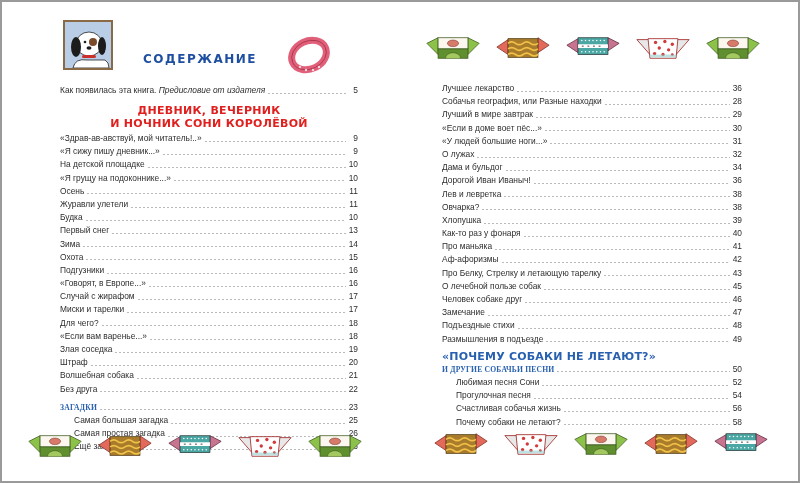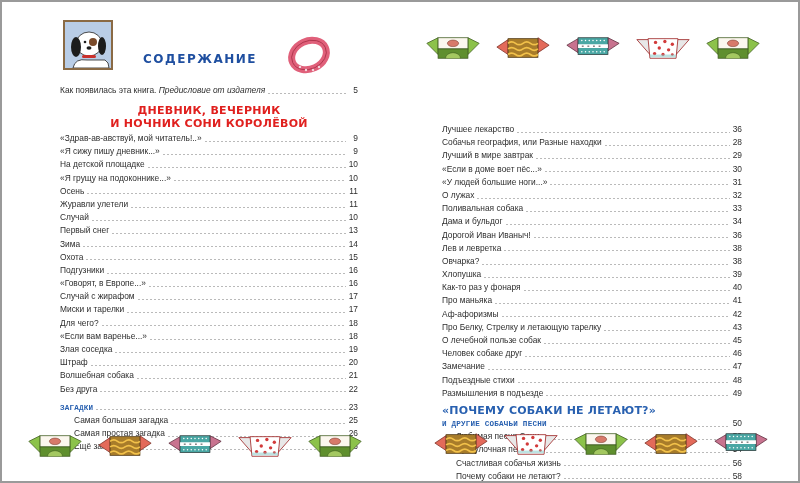--- a/index.html
+++ b/index.html
@@ -33,37 +33,37 @@
     .intro-row { position: absolute; left: 60px; top: 84px; width: 298px; }
 
     .section-heading-red {
       position: absolute; left: 60px; top: 104px; width: 298px; text-align: center;
       font-family: "DejaVu Sans", sans-serif; font-weight: bold; font-size: 11px;
       line-height: 13px; color: #e0201e; letter-spacing: 0.3px;
     }
 
     .toc-list { position: absolute; width: 298px; }
     .toc-list.left { left: 60px; top: 132px; }
-    .toc-list.right { left: 42px; top: 82px; width: 300px; margin-top: 41px; }
+    .toc-list.right { left: 42px; top: 82px; width: 300px; }
 
     .row {
       display: flex; align-items: baseline; height: 13.2px; font-size: 8.4px;
       line-height: 13.2px; white-space: nowrap; color: #2e2e2e;
     }
     .row .t { flex: 0 0 auto; }
     .row .t i { font-style: italic; }
     .row .dots {
       flex: 1 1 auto; margin: 0 2px; height: 1px; align-self: flex-end; margin-bottom: 3.5px;
       background-image: radial-gradient(circle, #6a6a6a 0.6px, transparent 0.8px);
       background-size: 4px 2px; background-repeat: repeat-x;
     }
     .row .p { flex: 0 0 auto; text-align: right; min-width: 10px; }
     .row.sub { padding-left: 14px; }
     .row.blue .t {
-      font-family: Liberation Mono, monospace; font-weight: bold; color: #2860b0;
+      font-family: Liberation Serif, serif; font-weight: bold; color: #2860b0;
       font-size: 7.6px; letter-spacing: 0.2px;
     }
     .gap { height: 5px; }
 
     .blue-heading-line {
       font-family: "DejaVu Sans", sans-serif; font-weight: bold; color: #2860b0;
       font-size: 11px; height: 12px; line-height: 12px; letter-spacing: 0.2px;
     }
 
     .candy-row { position: absolute; display: flex; gap: 0; }
@@ -203,21 +203,21 @@
         <span class="t">Осень</span>
         <span class="dots"></span>
         <span class="p">11</span>
       </div>
       <div class="row">
         <span class="t">Журавли улетели</span>
         <span class="dots"></span>
         <span class="p">11</span>
       </div>
       <div class="row">
-        <span class="t">Случай</span>
+        <span class="t">Будка</span>
         <span class="dots"></span>
         <span class="p">10</span>
       </div>
       <div class="row">
         <span class="t">Первый снег</span>
         <span class="dots"></span>
         <span class="p">13</span>
       </div>
       <div class="row">
         <span class="t">Зима</span>
@@ -363,25 +363,20 @@
       </div>
       <div class="row">
         <span class="t">«У людей большие ноги...»</span>
         <span class="dots"></span>
         <span class="p">31</span>
       </div>
       <div class="row">
         <span class="t">О лужах</span>
         <span class="dots"></span>
         <span class="p">32</span>
-      </div>
-      <div class="row">
-        <span class="t">Поливальная собака</span>
-        <span class="dots"></span>
-        <span class="p">33</span>
       </div>
       <div class="row">
         <span class="t">Дама и бульдог</span>
         <span class="dots"></span>
         <span class="p">34</span>
       </div>
       <div class="row">
         <span class="t">Дорогой Иван Иваныч!</span>
         <span class="dots"></span>
         <span class="p">36</span>

